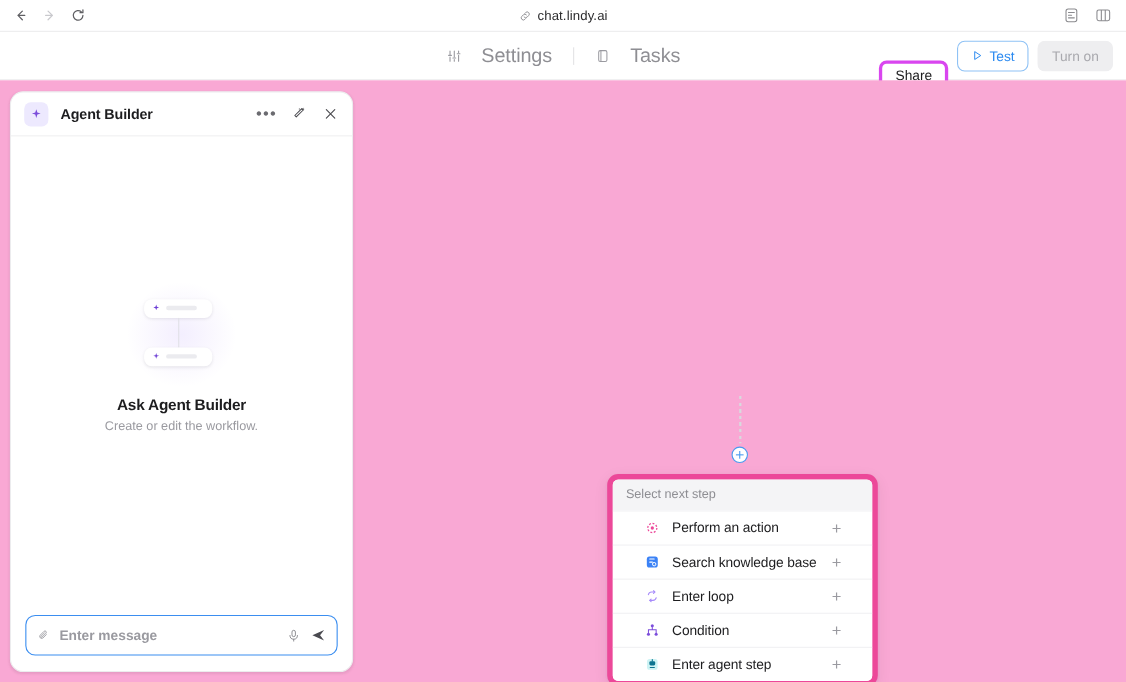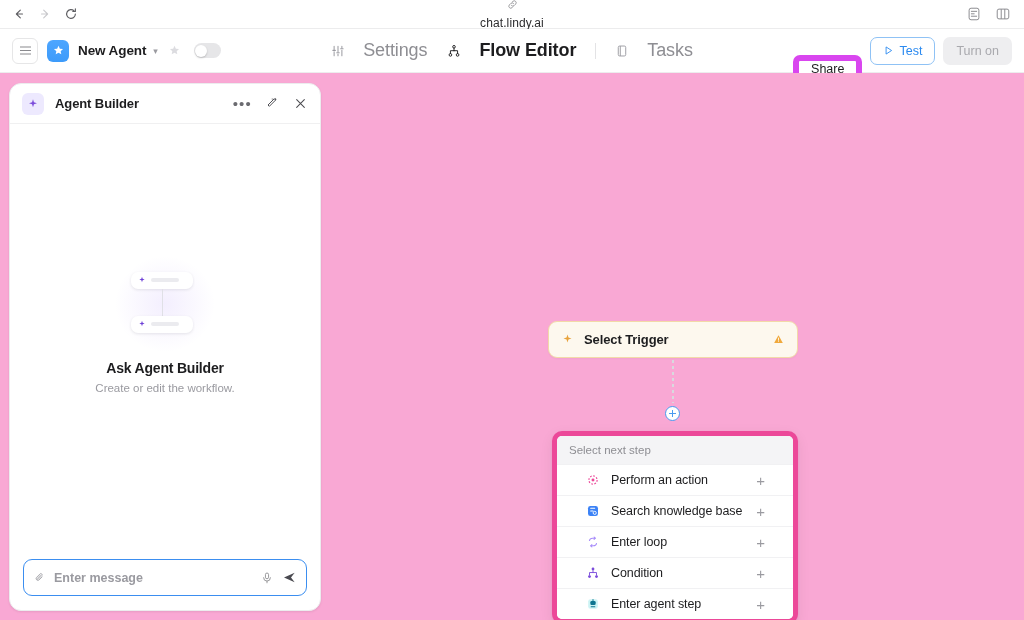--- a/index.html
+++ b/index.html
@@ -22,21 +22,21 @@
   .nav-btns { display: flex; align-items: center; gap: 2px; padding-left: 7px; }
   .nav-btn {
     width: 24px; height: 24px;
     display: flex; align-items: center; justify-content: center;
     border-radius: 5px; cursor: pointer;
   }
   .nav-btn svg { display: block; }
   .url-center {
     position: absolute; left: 0; right: 0;
     display: flex; align-items: center; justify-content: center;
-    gap: 6px; pointer-events: none; flex-direction: column;
+    gap: 6px; pointer-events: none;
   }
   .url-text { font-size: 12px; color: #2c2c2e; letter-spacing: .1px; }
   .chrome-right {
     margin-left: auto; display: flex; align-items: center;
     gap: 11px; padding-right: 12px;
   }
   .chrome-icon { width: 18px; height: 18px; display:flex; align-items:center; justify-content:center; cursor: pointer;}
 
   
   .app-header {
@@ -88,21 +88,21 @@
   }
   .nav-tab.active { color: #1d1d1f; font-weight: 600; }
   .tab-sep { width: 1px; height: 16px; background: #e3e3e5; margin: 0 9px; }
 
   .hdr-right { margin-left: auto; display: flex; align-items: center; gap: 8px; }
   .btn {
     font-size: 12.5px; border-radius: 7px; cursor: pointer;
     display: flex; align-items: center; gap: 5px;
     height: 28px; padding: 0 12px; font-weight: 500;
   }
-  .btn-share { background:#fff; border: 6px solid #d946ef; color:#1d1d1f;margin-top:36px; }
+  .btn-share { background:#fff; border: 3px solid #d946ef; color:#1d1d1f;margin-top:36px; }
   .btn-test { background:#fff; border: 1px solid #8fc2f5; color:#2b8af0; }
   .btn-turnon { background:#eeeef0; border: 1px solid transparent; color:#a9a9ae; }
 
   
   .body-wrap {
     position: relative;
     width: 1024px; height: 547px;
     background: #f9a8d4;
     overflow: hidden;
   }
@@ -262,55 +262,28 @@
     <div class="chrome-icon">
       <svg width="16" height="16" viewBox="0 0 18 18">
         <rect x="2.5" y="3.5" width="13" height="11" rx="2" stroke="#8a8a8e" stroke-width="1.1" fill="none"></rect>
         <path d="M7 3.5v11M11 3.5v11" stroke="#8a8a8e" stroke-width="1.1"></path>
       </svg>
     </div>
   </div>
 </div>
 
 <div class="app-header">
-  <div class="hdr-left">
-    <div class="hamburger">
-      <span></span>
-    </div>
-    <div class="agent-badge">
-      <svg width="13" height="13" viewBox="0 0 24 24">
-        <path d="M12 3.2l2.5 5.4 5.9.7-4.4 4 1.2 5.8L12 16.2 6.8 19.1 8 13.3 3.6 9.3l5.9-.7z" fill="#fff"></path>
-      </svg>
-    </div>
-    <span class="agent-name">New Agent</span>
-    <span class="chev">▾</span>
-    <span class="star-btn">
-      <svg width="13" height="13" viewBox="0 0 24 24">
-        <path d="M12 3.2l2.5 5.4 5.9.7-4.4 4 1.2 5.8L12 16.2 6.8 19.1 8 13.3 3.6 9.3l5.9-.7z" fill="#dcdce0"></path>
-      </svg>
-    </span>
-    <div class="toggle"></div>
-  </div>
 
   <div class="hdr-center">
     <div class="nav-tab">
       <svg width="14" height="14" viewBox="0 0 18 18">
         <path d="M4 3v4M4 10v5M9 3v7M9 13v2M14 3v2M14 8v7" stroke="#9a9aa0" stroke-width="1.3" stroke-linecap="round"></path>
         <path d="M2.4 8.2h3.2M7.4 11.2h3.2M12.4 6.2h3.2" stroke="#9a9aa0" stroke-width="1.3" stroke-linecap="round"></path>
       </svg>
       <span>Settings</span>
-    </div>
-    <div class="nav-tab active">
-      <svg width="14" height="14" viewBox="0 0 18 18">
-        <circle cx="9" cy="3.6" r="1.7" stroke="#1d1d1f" stroke-width="1.2" fill="none"></circle>
-        <circle cx="4.4" cy="14" r="1.7" stroke="#1d1d1f" stroke-width="1.2" fill="none"></circle>
-        <circle cx="13.6" cy="14" r="1.7" stroke="#1d1d1f" stroke-width="1.2" fill="none"></circle>
-        <path d="M9 5.4v3.2M9 8.6H4.4v3.7M9 8.6h4.6v3.7" stroke="#1d1d1f" stroke-width="1.2" fill="none" stroke-linecap="round"></path>
-      </svg>
-      <span>Flow Editor</span>
     </div>
     <div class="tab-sep"></div>
     <div class="nav-tab">
       <svg width="14" height="14" viewBox="0 0 18 18">
         <rect x="4.2" y="2.6" width="9.6" height="12.8" rx="1.8" stroke="#9a9aa0" stroke-width="1.2" fill="none"></rect>
         <path d="M6.8 2.6v12.8" stroke="#9a9aa0" stroke-width="1.2"></path>
       </svg>
       <span>Tasks</span>
     </div>
   </div>
@@ -396,33 +369,20 @@
           <svg width="15" height="15" viewBox="0 0 18 18">
             <path d="M2.4 9L15.2 3.4 10.8 9l4.4 5.6z" fill="#4a4a50"></path>
           </svg>
         </span>
       </div>
     </div>
   </div>
 
   <div class="canvas">
 
-    <div class="trigger-node">
-      <svg width="13" height="13" viewBox="0 0 24 24">
-        <path d="M12 2.6l1.8 5.6 5.6 1.8-5.6 1.8-1.8 5.6-1.8-5.6-5.6-1.8 5.6-1.8z" fill="#e8a33d"></path>
-      </svg>
-      <span class="trigger-label">Select Trigger</span>
-      <span class="warn">
-        <svg width="13" height="13" viewBox="0 0 18 18">
-          <path d="M9 3.1l6 10.6H3z" fill="#f0a93c"></path>
-          <path d="M9 7v3.1" stroke="#fff" stroke-width="1.15" stroke-linecap="round"></path>
-          <circle cx="9" cy="11.9" r=".68" fill="#fff"></circle>
-        </svg>
-      </span>
-    </div>
 
     <div class="connector"></div>
     <div class="plus-circle"></div>
 
     <div class="step-menu">
       <div class="step-menu-hdr">Select next step</div>
 
       <div class="step-row">
         <span class="step-ico">
           <svg width="14" height="14" viewBox="0 0 18 18">

